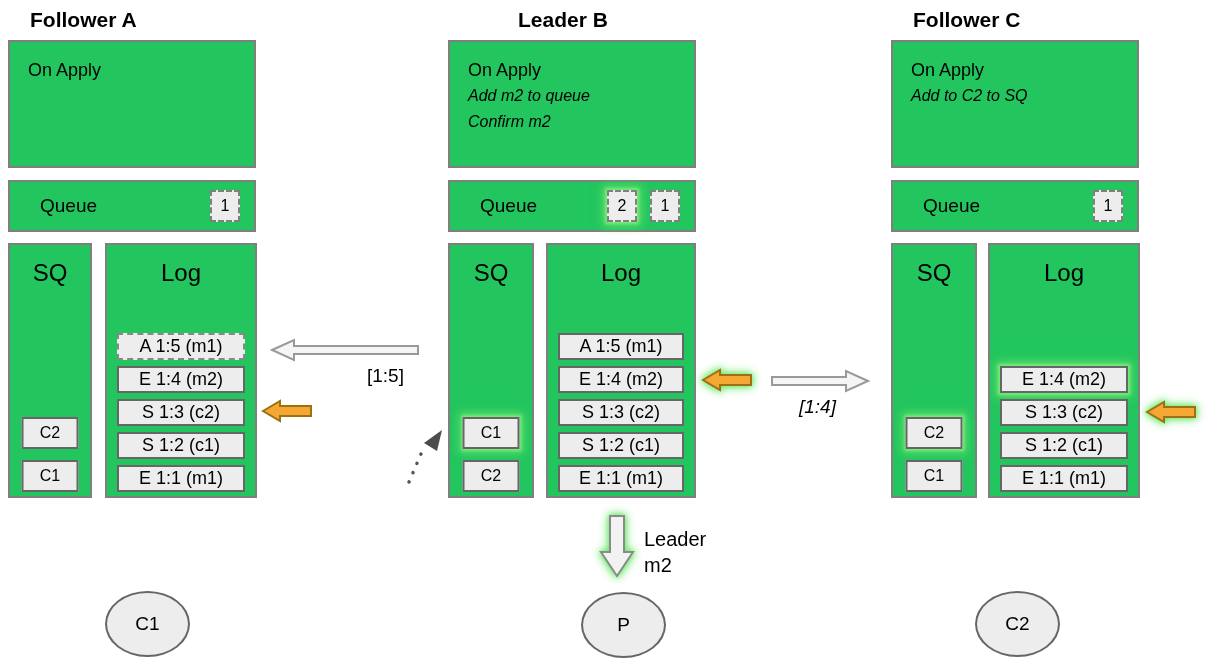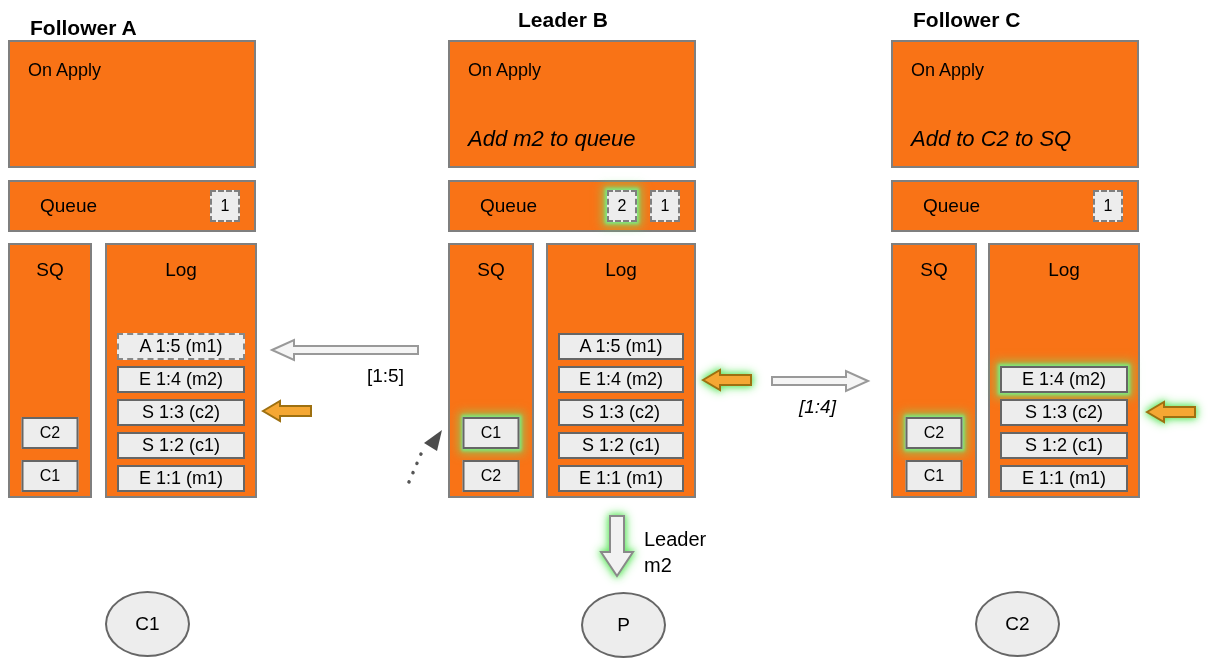--- a/index.html
+++ b/index.html
@@ -16,42 +16,42 @@
     overflow: hidden;
   }
   .node-title {
     position: absolute;
     font-size: 21px;
     font-weight: bold;
     white-space: nowrap;
   }
   .box {
     position: absolute;
-    background: #f97316;
+    background: #22c55e;
     border: 2px solid #7f7f7f;
   }
   .apply-box { padding: 15px 18px; }
   .apply-title { font-size: 18px; line-height: 26px; }
-  .apply-line  { font-size: 22px; line-height: 26px; font-style: italic; margin-top: 43px; }
+  .apply-line  { font-size: 16px; line-height: 26px; font-style: italic; }
   .queue-label {
     position: absolute; left: 30px; top: 50%;
     transform: translateY(-50%); font-size: 19px;
   }
   .slots {
     position: absolute; right: 14px; top: 50%;
     transform: translateY(-50%);
     display: flex; gap: 13px;
   }
   .slot {
     width: 30px; height: 32px;
     border: 2px dashed #7f7f7f; background: #ededed;
     display: flex; align-items: center; justify-content: center;
     font-size: 16px;
   }
-  .panel-label { padding-top: 14px; text-align: center; font-size: 19px; }
+  .panel-label { padding-top: 14px; text-align: center; font-size: 24px; }
   .sq-item {
     position: absolute; left: 50%; transform: translateX(-50%);
     width: 57px; height: 32px;
     border: 2px solid #666; background: #ededed;
     display: flex; align-items: center; justify-content: center;
     font-size: 16px;
   }
   .log-entry {
     position: absolute; left: 10px; right: 10px; height: 27px;
     border: 2px solid #666; background: #ededed;
@@ -70,21 +70,21 @@
     background: #ededed;
     display: flex; align-items: center; justify-content: center;
     font-size: 19px;
   }
 </style>
 </head>
 <body>
 
 <div id="canvas">
 
-  <div class="node-title" style="left:30px; top:8px;margin-top:8px;">Follower A</div>
+  <div class="node-title" style="left:30px; top:8px;">Follower A</div>
 
   <div class="box apply-box" style="left:8px; top:40px; width:248px; height:128px;">
     <div class="apply-title">On Apply</div>
   </div>
 
   <div class="box" style="left:8px; top:180px; width:248px; height:52px;">
     <div class="queue-label">Queue</div>
     <div class="slots">
       <div class="slot">1</div>
     </div>

